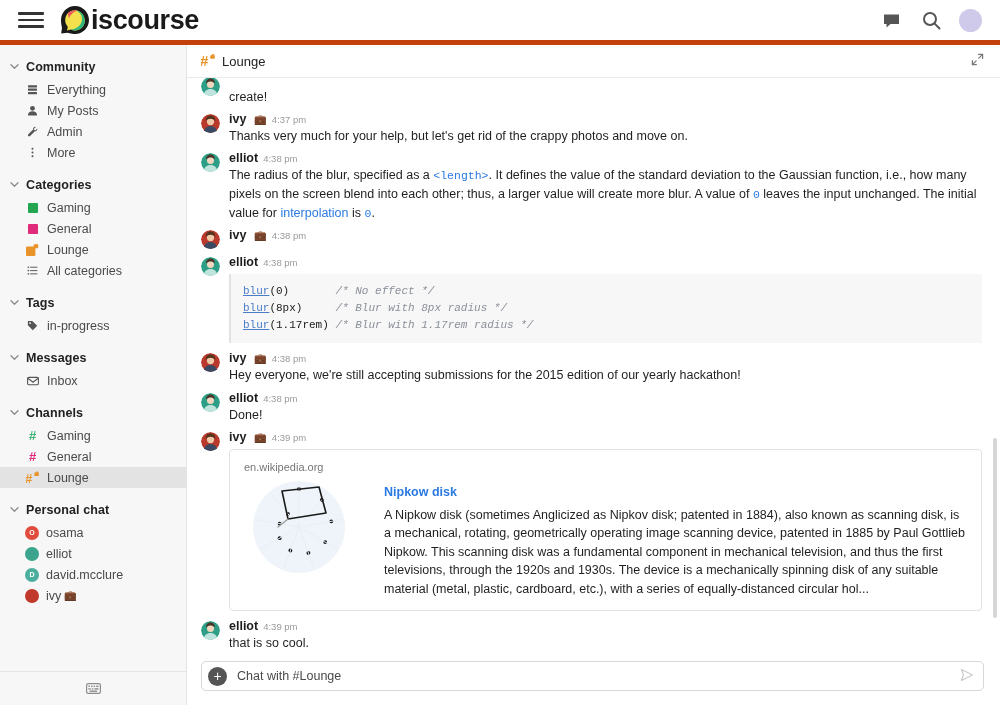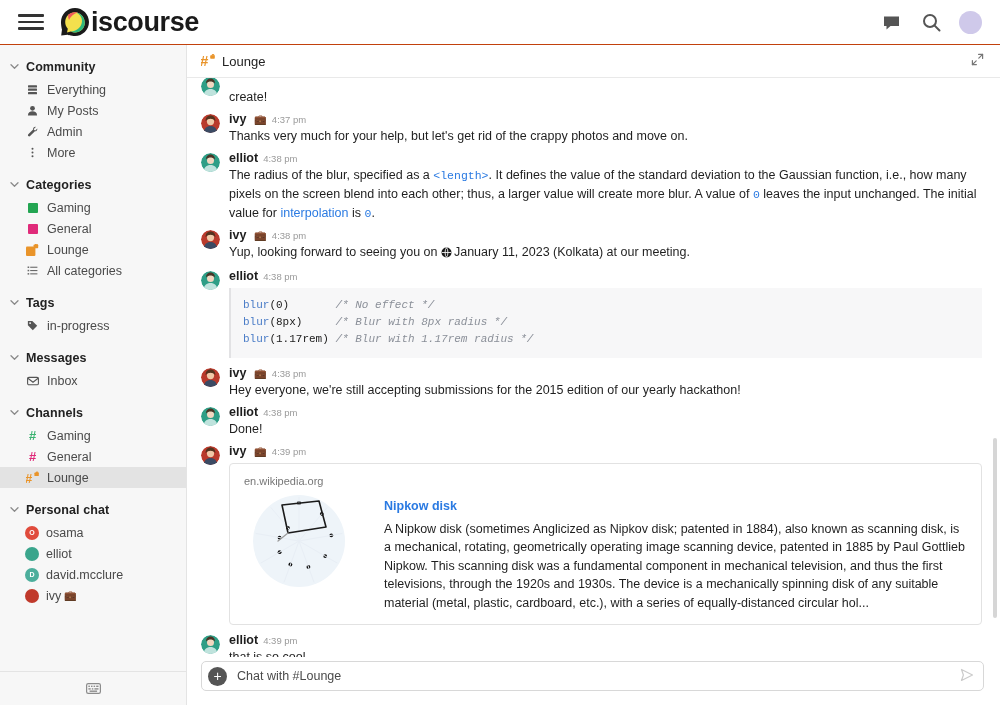--- a/index.html
+++ b/index.html
@@ -10,21 +10,21 @@
     background: #ffffff;
     font-family: "Liberation Sans", sans-serif;
     -webkit-font-smoothing: antialiased;
   }
 
   
   #app { width: 1000px; height: 705px; display: flex; flex-direction: column; }
   .topbar {
     height: 45px; min-height: 45px;
     background: #ffffff;
-    border-bottom: 1px solid #c2410c;
+    border-bottom: 5px solid #c2410c;
     display: flex; align-items: center;
     padding: 0 18px;
     position: relative; z-index: 5;
   }
   .hamburger {
     width: 26px; height: 20px; margin-right: 14px;
     display: flex; flex-direction: column; justify-content: space-between;
     padding: 2px 0; cursor: pointer;
   }
   .hamburger span { display: block; height: 2.6px; background: #333; border-radius: 1px; }
@@ -138,21 +138,21 @@
 
   pre.codeblk {
     margin: 5px 0 2px 0;
     background: #f7f7f8;
     border-left: 2px solid #e2e2e4;
     padding: 9px 10px 9px 12px;
     font-family: "Liberation Mono", monospace;
     font-size: 11px; line-height: 1.55;
     color: #333; white-space: pre; overflow: hidden;
   }
-  .tok-fn { color: #4a7cc7; }
+  .tok-fn { color: #4a7cc7; text-decoration: underline; }
   .tok-num { color: #1a1a1a; }
   .tok-com { color: #8a8f98; font-style: italic; }
 
   
   .onebox {
     margin: 5px 0 2px 0;
     border: 1px solid #e2e2e2;
     border-radius: 4px;
     padding: 11px 14px 12px 14px;
     background: #fff;
@@ -507,24 +507,20 @@
                 <circle cx="9.5" cy="7.6" r="3.6" fill="#f0c9a8"></circle>
                 <path d="M2.8 19 C2.8 14.3 5.9 12 9.5 12 C13.1 12 16.2 14.3 16.2 19 Z" fill="#3b4a63"></path>
                 <path d="M4.6 7.2 C4.6 3.3 7 1.6 9.5 1.6 C12 1.6 14.4 3.3 14.4 7.2 C13 5.5 11.3 4.8 9.5 4.8 C7.7 4.8 6 5.5 4.6 7.2 Z" fill="#54331f"></path>
               </svg></div>
             <div class="mbody">
               <div class="mhead">
                 <span class="mname">ivy</span>
                 <span class="briefcase">💼</span>
                 <span class="mtime">4:38 pm</span>
               </div>
-              <div class="mtext"><span>Yup, looking forward to seeing you on </span><span style="display: inline-block; vertical-align: -2px; margin-right: 2px;"><svg width="11" height="11" viewBox="0 0 11 11">
-                    <circle cx="5.5" cy="5.5" r="5" fill="#1a1a1a"></circle>
-                    <path d="M5.5 0.7 C3.6 2.3 3.6 8.7 5.5 10.3 M5.5 0.7 C7.4 2.3 7.4 8.7 5.5 10.3 M0.8 5.5 L10.2 5.5" stroke="#fff" stroke-width="0.85" fill="none"></path>
-                  </svg></span><span>January 11, 2023 (Kolkata)</span><span> at our meeting.</span></div>
             </div>
           </div>
           <div class="msg">
             <div class="av"><svg width="19" height="19" viewBox="0 0 19 19">
                 <circle cx="9.5" cy="9.5" r="9.5" fill="#2e9e86"></circle>
                 <circle cx="9.5" cy="7.4" r="3.5" fill="#f3d6c0"></circle>
                 <path d="M2.6 19 C2.6 14.2 5.8 11.9 9.5 11.9 C13.2 11.9 16.4 14.2 16.4 19 Z" fill="#bfe3dd"></path>
                 <path d="M5 6.6 C5 3 7.1 1.5 9.5 1.5 C11.9 1.5 14 3 14 6.6 C12.6 5.2 11.1 4.6 9.5 4.6 C7.9 4.6 6.4 5.2 5 6.6 Z" fill="#4a3526"></path>
               </svg></div>
             <div class="mbody">

